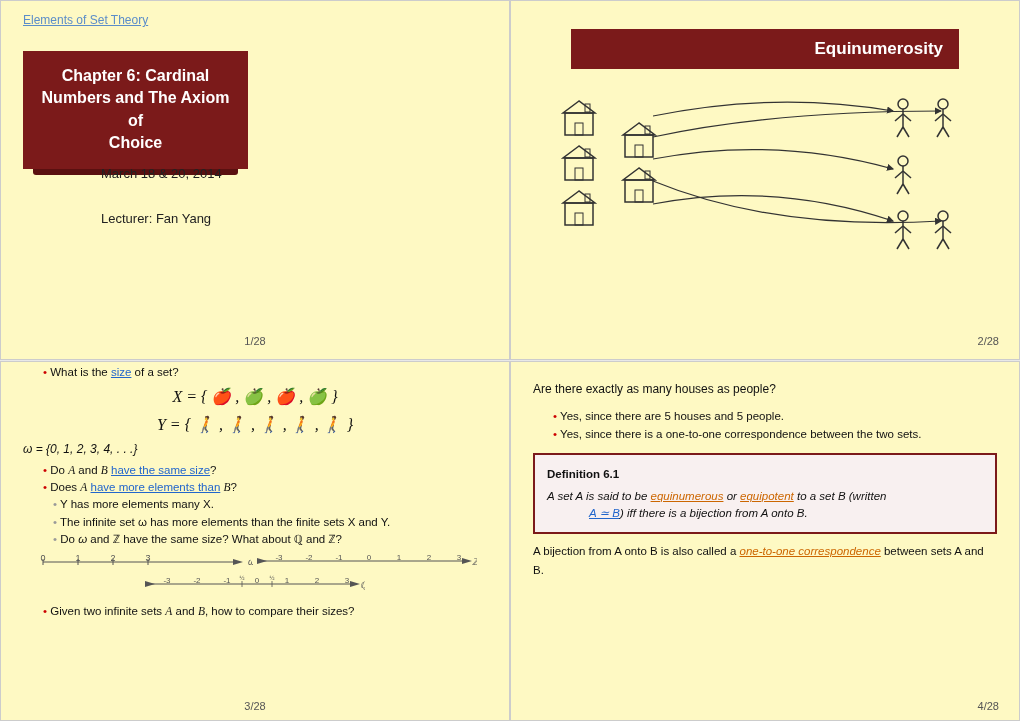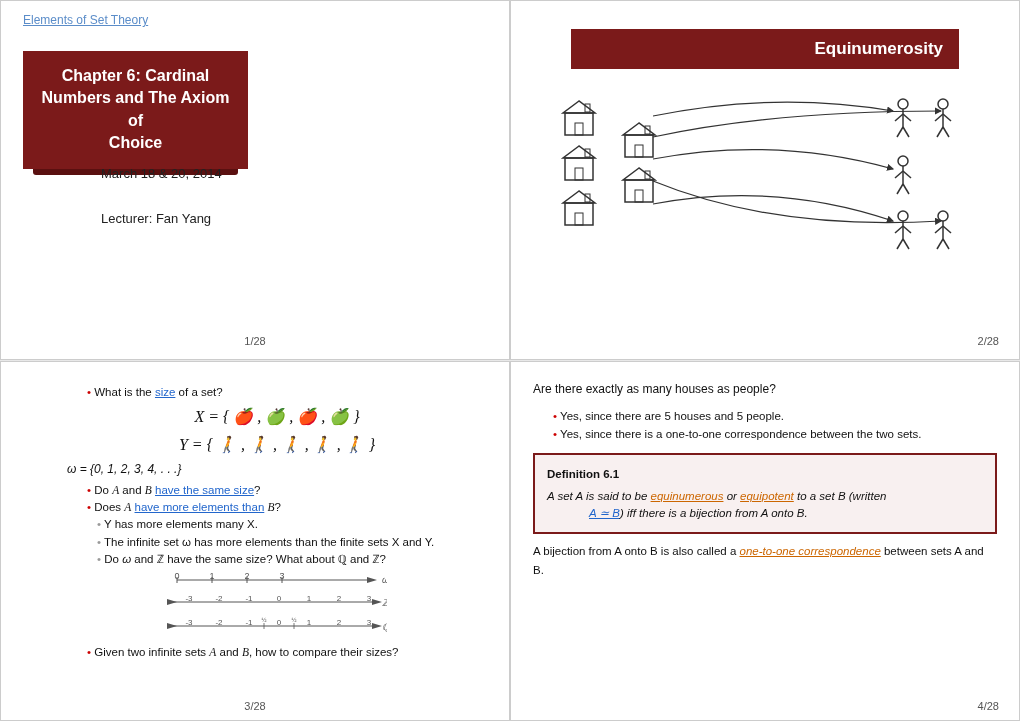--- a/index.html
+++ b/index.html
@@ -8,21 +8,21 @@
       font-family: 'Times New Roman', Times, serif;
       display: flex;
       flex-wrap: wrap;
       width: 1020px;
       min-height: 721px;
     }
 
     .slide {
       width: 510px;
       height: 360px;
-      background: #ffffff;
+      background: #fef9c3;
       position: relative;
       overflow: hidden;
       border: 1px solid #ccc;
     }
 
     
     .slide-1 .top-link {
       position: absolute;
       top: 12px;
       left: 22px;
@@ -120,26 +120,25 @@
       bottom: 30px;
     }
 
     .house-diagram {
       width: 100%;
       height: 220px;
     }
 
     
     .slide-3 .content {
-      padding: 22px 22px;
+      padding: 2px 22px;
       font-size: 11.5px;
       font-family: Arial, sans-serif;
       color: #111;
       line-height: 1.5;
-      margin-left: 44px;
     }
 
     .slide-3 .math-display {
       text-align: center;
       font-size: 18px;
       margin: 6px 0;
       font-family: 'Times New Roman', serif;
       font-style: italic;
     }
 

